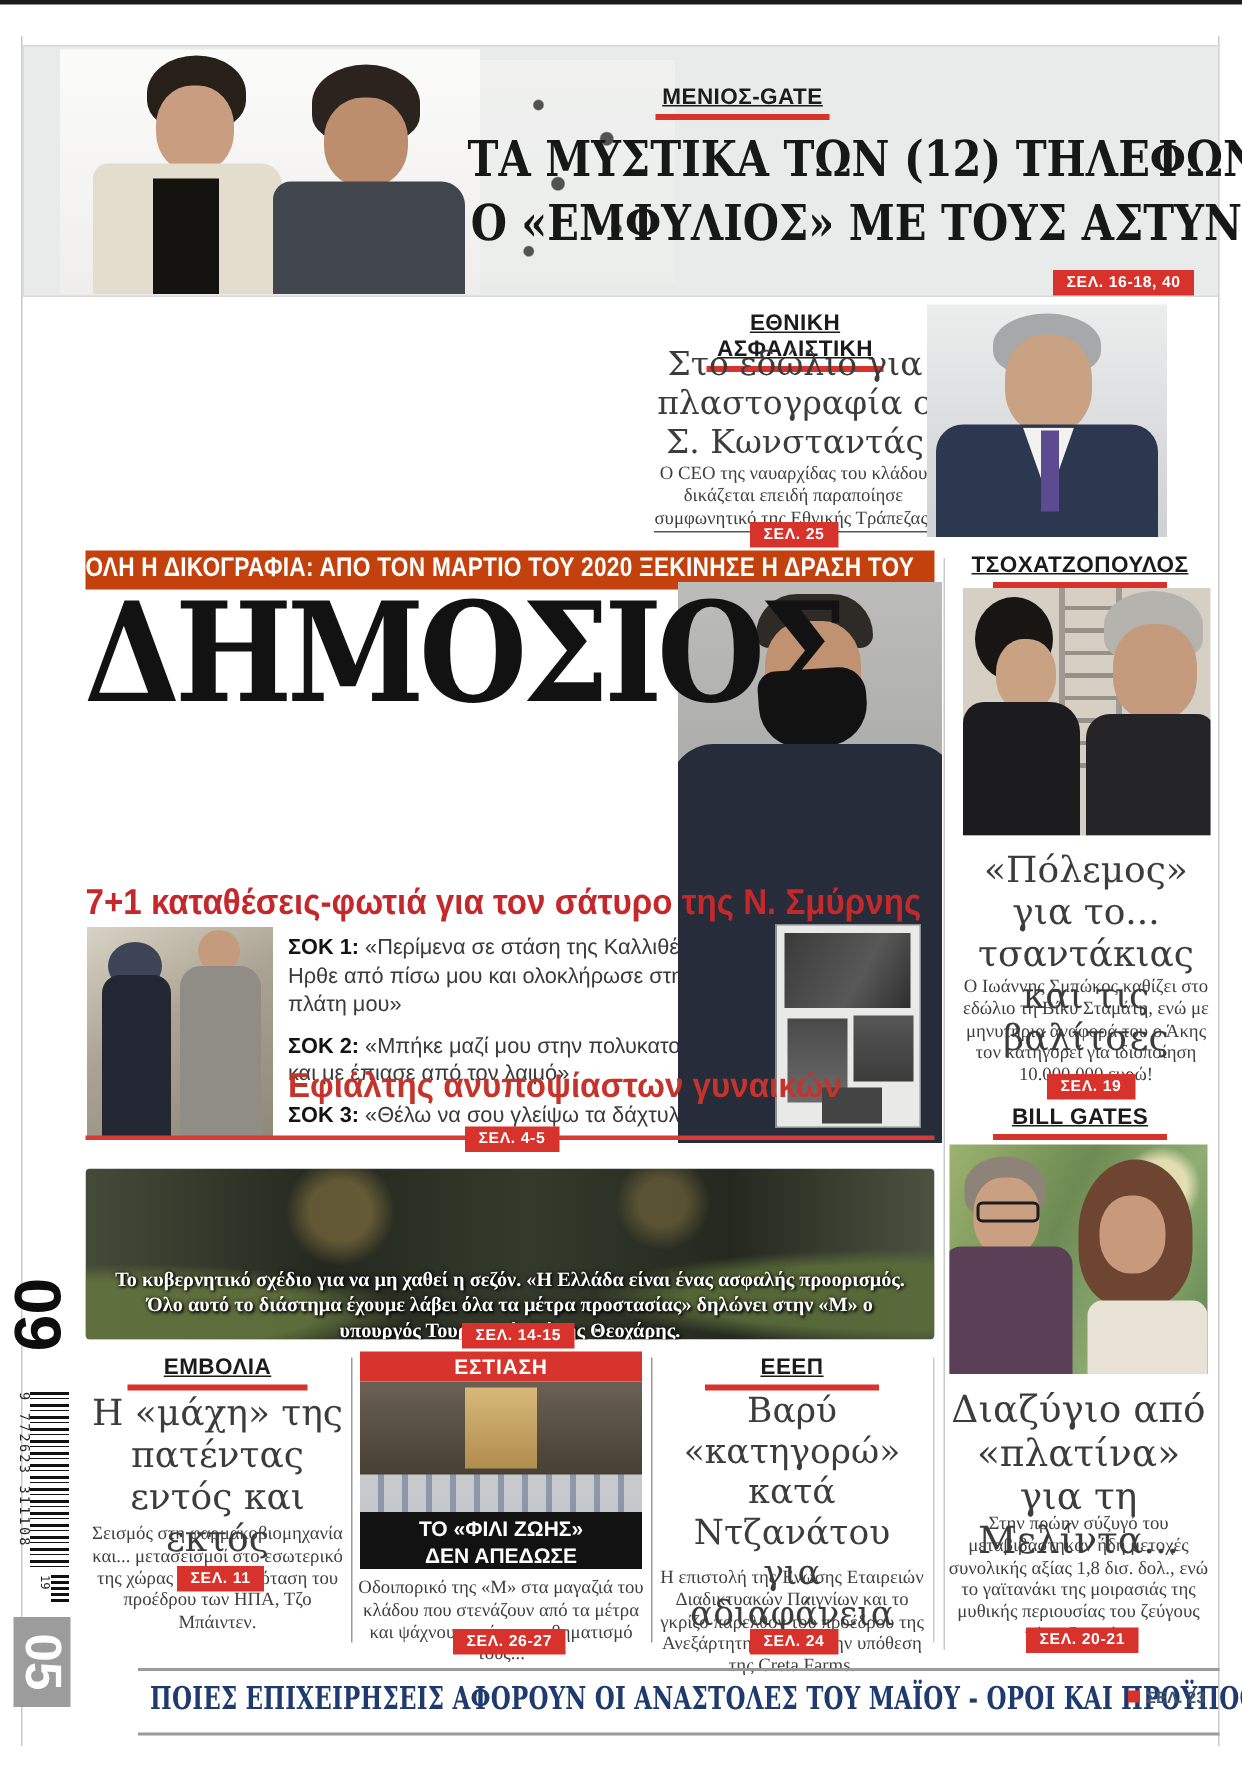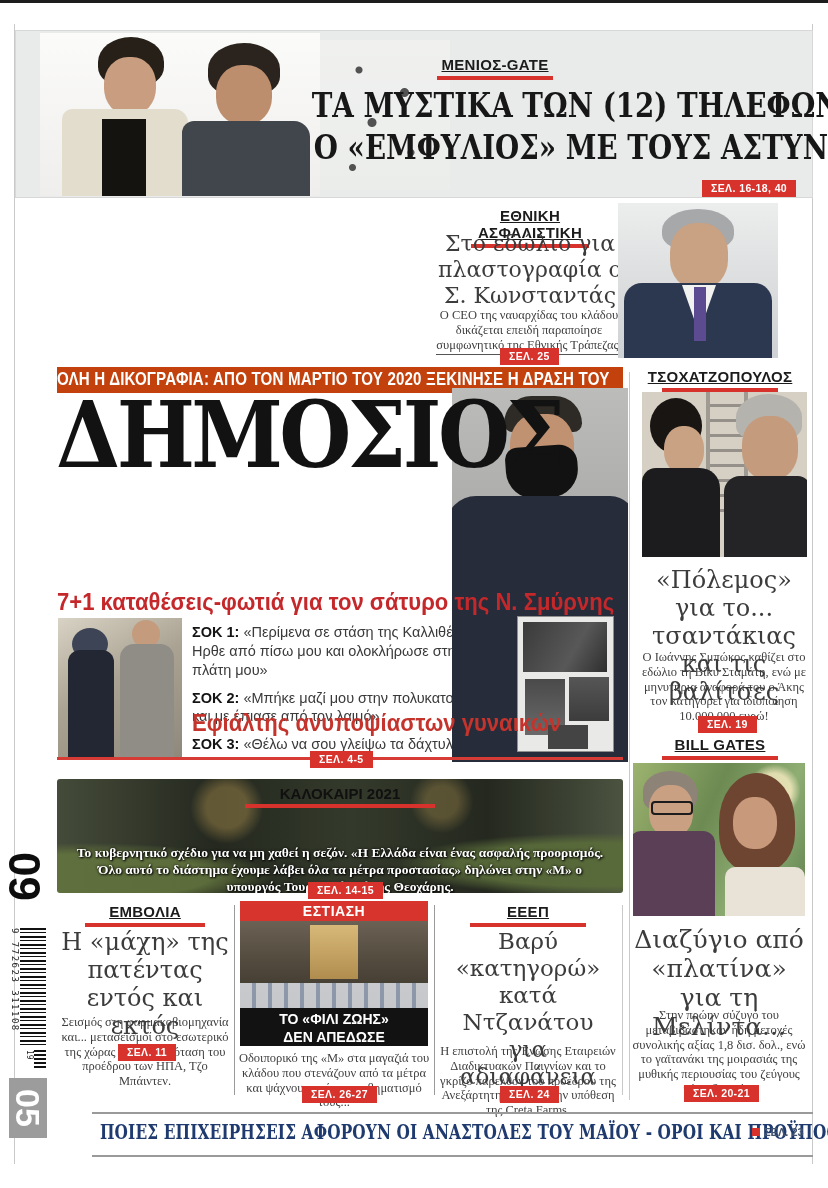--- a/index.html
+++ b/index.html
@@ -208,21 +208,20 @@
     <div class="ph" style="left:-4px;top:68px;width:86px;height:85px;background:#5a3f56;border-radius:12px 12px 0 0;"></div>
     <div class="ph" style="left:86px;top:10px;width:76px;height:98px;background:#6e4530;border-radius:50% 50% 38% 38%;"></div>
     <div class="ph" style="left:100px;top:34px;width:44px;height:52px;background:#c89a7b;border-radius:46%;"></div>
     <div class="ph" style="left:92px;top:104px;width:80px;height:49px;background:#e9e2d7;border-radius:10px 10px 0 0;"></div>
   </div>
   <div class="abs shead" style="left:633px;top:925px;width:172px;font-size:25px;line-height:29px;">Διαζύγιο από «πλατίνα» για τη Μελίντα...</div>
   <div class="abs dek" style="left:631px;top:1008px;width:176px;font-size:12.5px;">Στην πρώην σύζυγό του μεταβιβάστηκαν ήδη μετοχές συνολικής αξίας 1,8 δισ. δολ., ενώ το γαϊτανάκι της μοιρασιάς της μυθικής περιουσίας του ζεύγους τώρα ξεκινά...</div>
   <div class="badge" style="left:684px;top:1085px;">ΣΕΛ. 20-21</div>
 
   <div id="summer">
-    <div class="kick">ΚΑΛΟΚΑΙΡΙ 2021</div>
     <div class="dk">Το κυβερνητικό σχέδιο για να μη χαθεί η σεζόν. «Η Ελλάδα είναι ένας ασφαλής προορισμός. Όλο αυτό το διάστημα έχουμε λάβει όλα τα μέτρα προστασίας» δηλώνει στην «Μ» ο υπουργός Τουρισμού, Χάρης Θεοχάρης.</div>
   </div>
   <div class="badge" style="left:308px;top:882px;">ΣΕΛ. 14-15</div>
 
   <div class="abs kicker" style="left:62px;top:903px;width:166px;"><span>ΕΜΒΟΛΙΑ</span></div>
   <div class="abs shead" style="left:58px;top:928px;width:174px;font-size:24px;line-height:28px;">Η «μάχη» της πατέντας εντός και εκτός</div>
   <div class="abs dek" style="left:60px;top:1015px;width:170px;font-size:12.5px;">Σεισμός στη φαρμακοβιομηχανία και... μετασεισμοί στο εσωτερικό της χώρας από την πρόταση του προέδρου των ΗΠΑ, Τζο Μπάιντεν.</div>
   <div class="badge" style="left:118px;top:1044px;">ΣΕΛ. 11</div>
   <div class="line" style="left:234px;top:905px;width:1px;height:190px;background:#9a9a9a;"></div>
 

